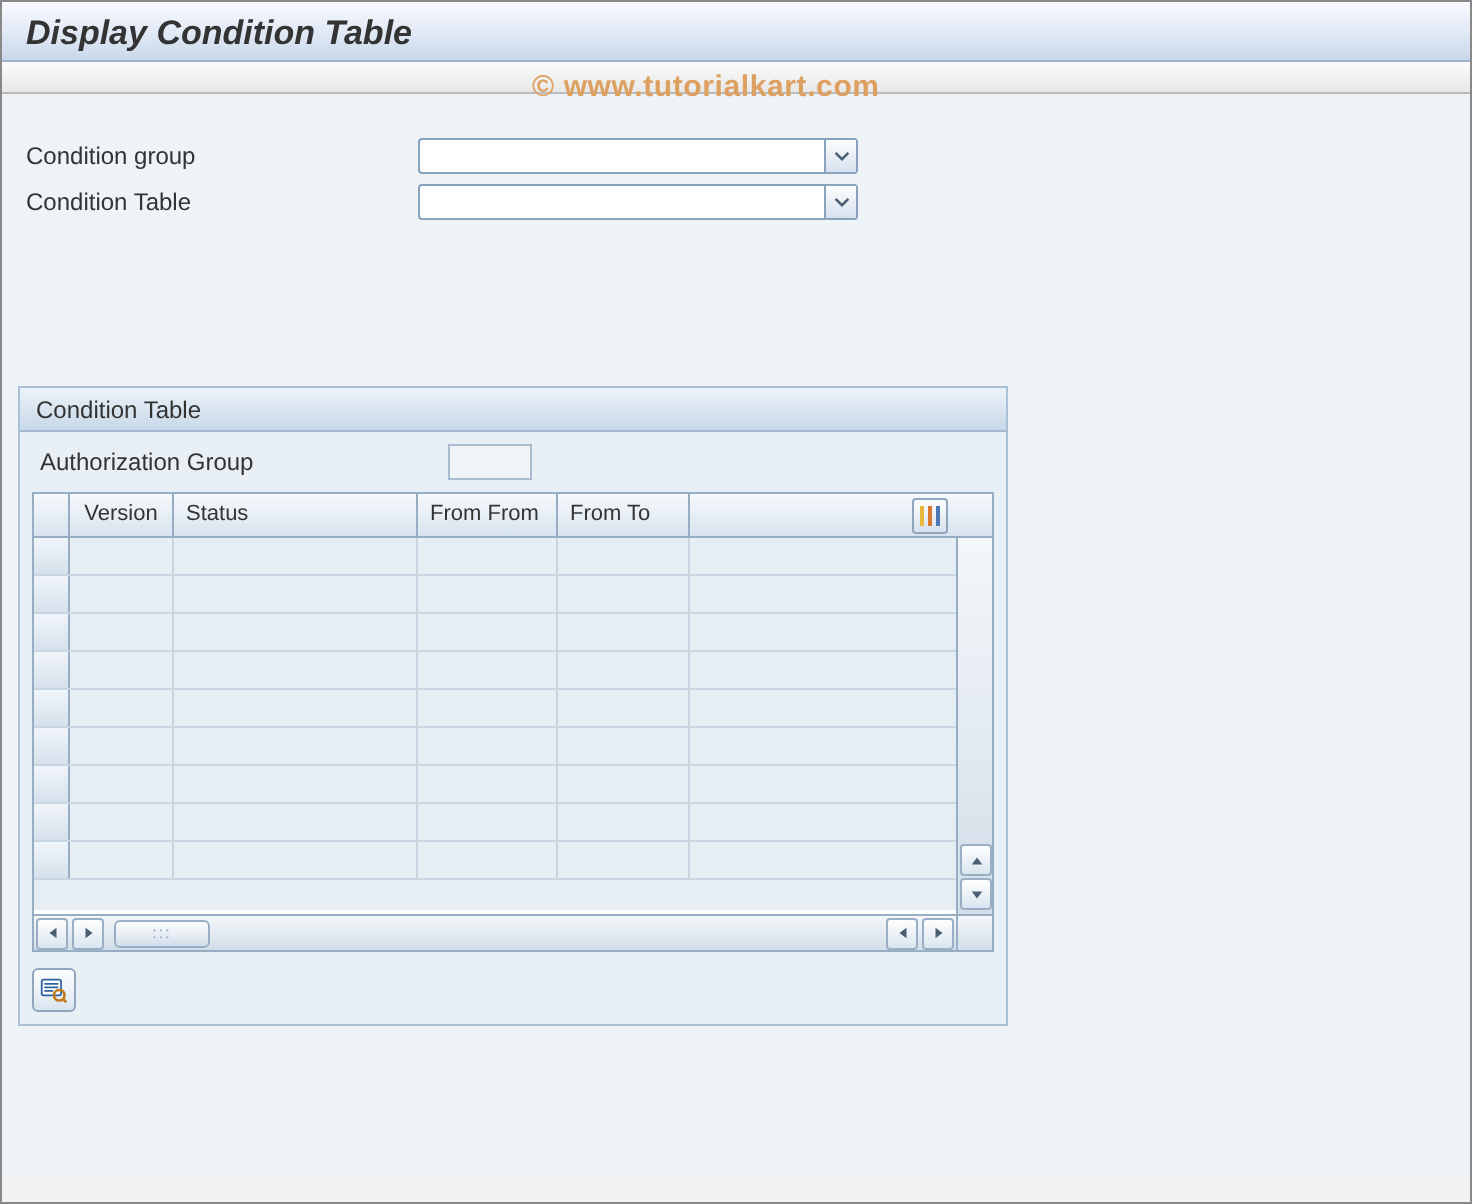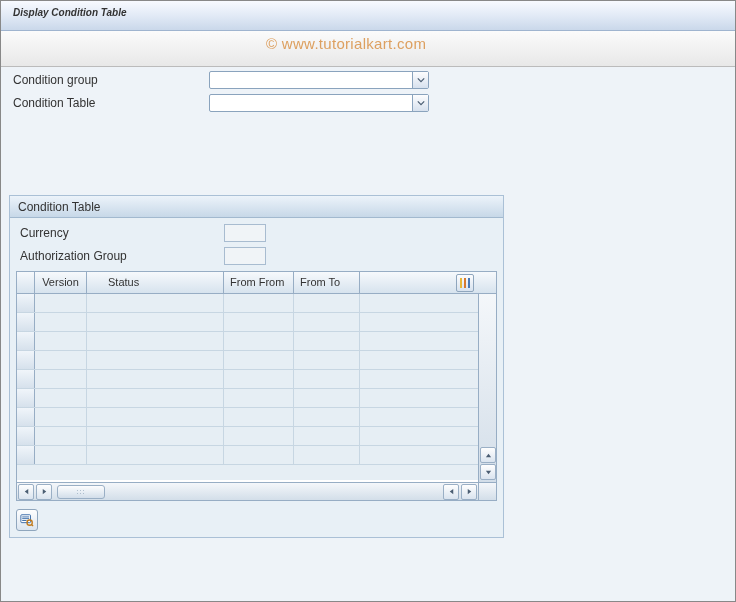--- a/index.html
+++ b/index.html
@@ -11,40 +11,41 @@
       border: 1px solid #888;
       position: relative;
     }
     .title-bar {
       height: 30px;
       background: linear-gradient(to bottom, #f8faff 0%, #e2eaf6 50%, #cad8ea 100%);
       border-bottom: 1px solid #9fb4cf;
       padding: 6px 12px;
       font-weight: bold;
       font-style: italic;
-      font-size: 10px;
+      font-size: 17px;
       color: #333;
     }
     .toolbar {
-      height: 36px;
+      height: 16px;
       background: linear-gradient(to bottom, #fbfbfb 0%, #e8e8e8 100%);
       border-bottom: 1px solid #bbb;
       position: relative;
+      font-weight: bold;
     }
     .watermark {
       position: absolute;
       top: 4px;
       left: 265px;
       color: #dda060;
       font-size: 15px;
       font-family: Arial, sans-serif;
       letter-spacing: 0.3px;
     }
     .content {
-      padding: 2px 8px;
+      padding: 20px 8px;
       background: #eef3f8;
       height: calc(100% - 58px);
     }
     .field-row {
       display: flex;
       align-items: center;
       height: 22px;
       margin-bottom: 1px;
     }
     .field-label {
@@ -118,21 +119,21 @@
       border-right: 1px solid #97adc4;
       background: linear-gradient(to bottom, #f6f9fc, #d7e3ee);
     }
     .grid-col-header {
       border-right: 1px solid #97adc4;
       padding: 4px 6px;
       font-size: 11px;
       color: #333;
     }
     .grid-col-version { width: 52px; text-align: center; }
-    .grid-col-status  { width: 122px; margin-left: 15px; }
+    .grid-col-status  { width: 122px; }
     .grid-col-from    { width: 70px; }
     .grid-col-to      { width: 66px; flex:0 0 66px;}
     .grid-col-extra   { flex: 1; border-right: none; }
     .grid-body {
       height: 186px;
       overflow: hidden;
       background: #e6eef4;
     }
     .grid-row {
       display: flex;
@@ -261,24 +262,20 @@
     </div>
   </div>
 
   <div class="section-gap"></div>
 
   <div class="panel">
     <div class="panel-title">Condition Table</div>
     <div class="panel-body">
 
       <div class="field-row">
-        <div class="field-label" style="width:200px">Currency</div>
-        <div class="small-input"></div>
-      </div>
-      <div class="field-row">
         <div class="field-label" style="width:200px">Authorization Group</div>
         <div class="small-input"></div>
       </div>
 
       <div class="grid-container">
         <div class="grid-header-wrap">
           <div class="grid-header">
             <div class="grid-corner"></div>
             <div class="grid-col-header grid-col-version">Version</div>
             <div class="grid-col-header grid-col-status">Status</div>

